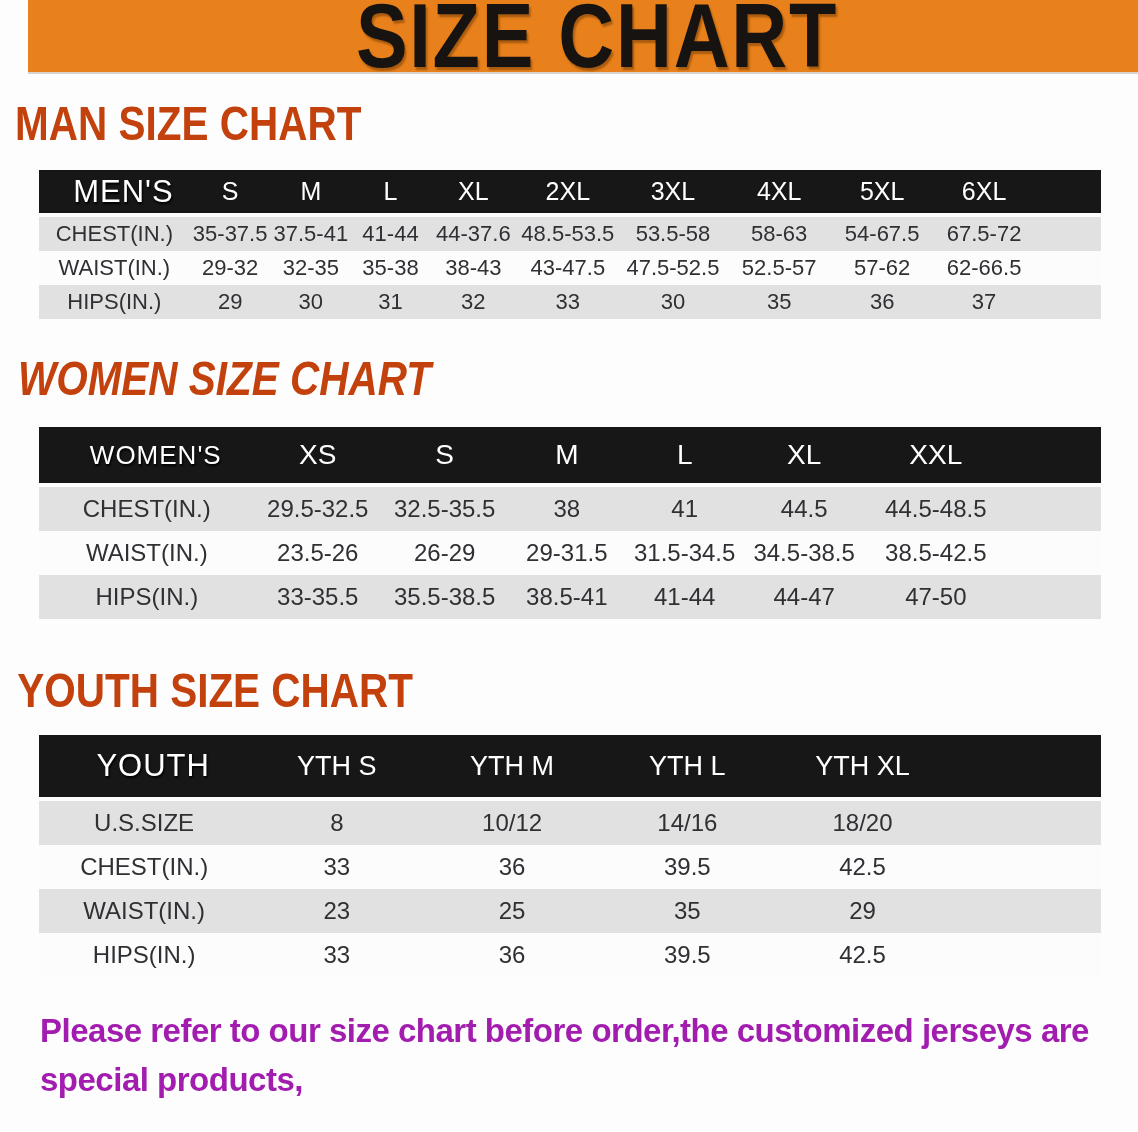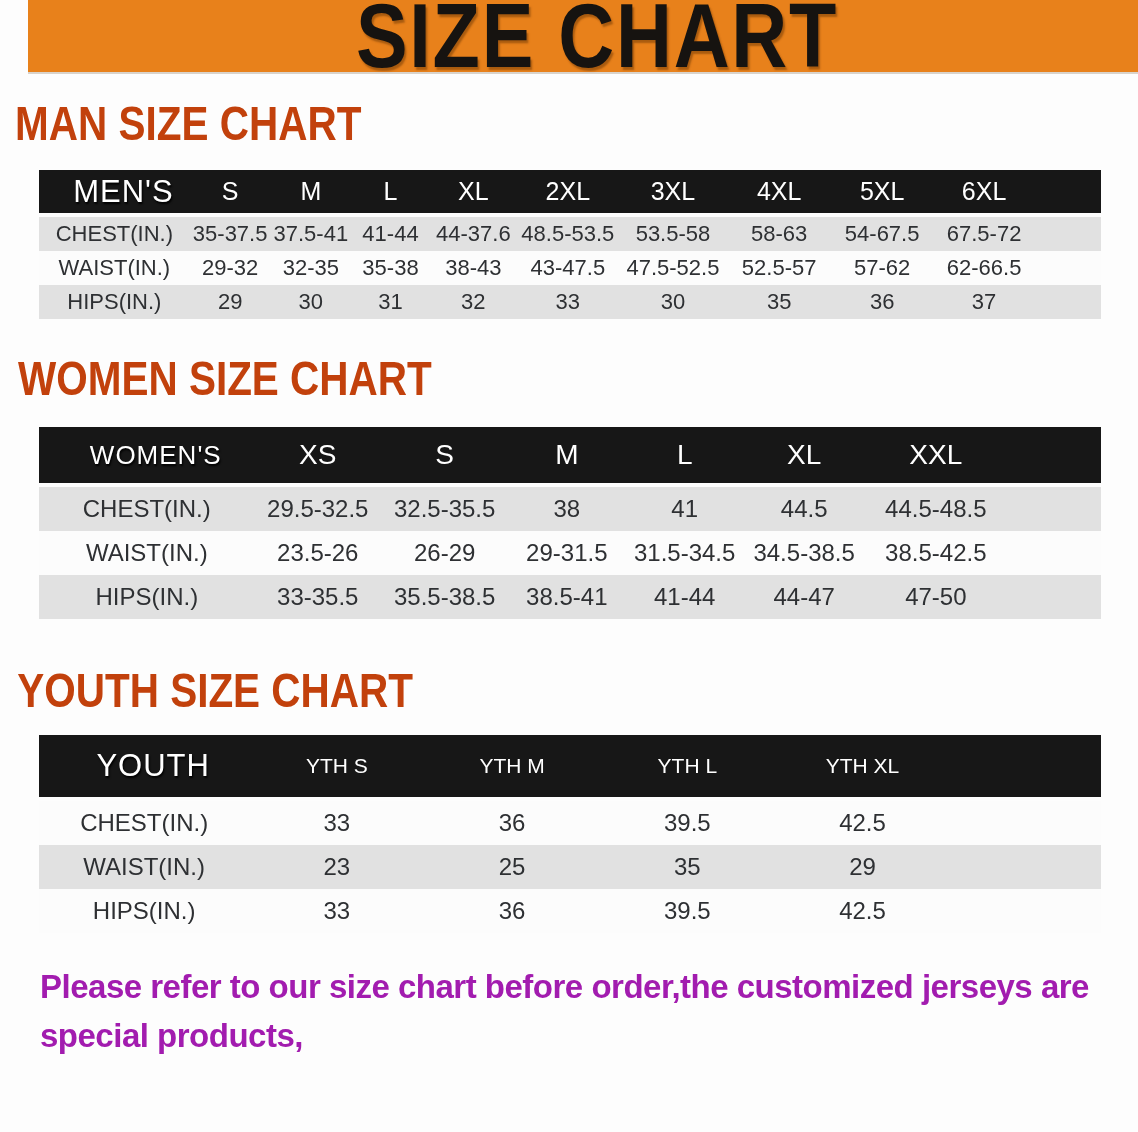--- a/index.html
+++ b/index.html
@@ -27,21 +27,21 @@
   }
 
   
   .section-title {
     text-align:left;
     font-weight:800; color:#c2410c;
     line-height:1; white-space:nowrap;
   }
   .section-title span { display:inline-block; transform:scale(.92,1.1); }
   #title-men   { font-size:44px; margin-top:27px; }
-  #title-women { font-size:44px; margin-top:38px; }
+  #title-women { font-size:44px; margin-top:38px;font-style:italic; }
   #title-youth { font-size:44px; margin-top:50px; }
 
   
   table.size-table {
     width:1062px; margin-left:39px;
     border-collapse:separate; border-spacing:0;
     table-layout:fixed;
   }
   #table-men   { margin-top:25px; }
   #table-women { margin-top:26px; }
@@ -69,21 +69,21 @@
   #table-men thead th { height:47px; font-size:25px; }
   #table-men thead th.corner { font-size:31px; }
   #table-men td { height:34px; font-size:22px; }
 
   
   #table-women thead th { height:60px; font-size:28px; }
   #table-women thead th.corner { font-size:26px; }
   #table-women td { height:44px; font-size:24px; }
 
   
-  #table-youth thead th { height:66px; font-size:21px; }
+  #table-youth thead th { height:66px; font-size:27px; }
   #table-youth thead th.corner { font-size:31px; }
   #table-youth td { height:44px; font-size:24px; }
 
   
   .footer-note {
     margin:30px 0 0 40px;
     font-size:33px; line-height:1.47;
     color:#B5322A; font-weight:600;
     letter-spacing:-.5px;
   }
@@ -246,20 +246,28 @@
       <tr>
         <th class="corner">YOUTH</th>
         <th>YTH S</th>
         <th>YTH M</th>
         <th>YTH L</th>
         <th>YTH XL</th>
         <th></th>
       </tr>
     </thead>
     <tbody>
+      <tr class="shade-gray">
+        <td>U.S.SIZE</td>
+        <td>8</td>
+        <td>10/12</td>
+        <td>14/16</td>
+        <td>18/20</td>
+        <td></td>
+      </tr>
       <tr class="shade-white">
         <td>CHEST(IN.)</td>
         <td>33</td>
         <td>36</td>
         <td>39.5</td>
         <td>42.5</td>
         <td></td>
       </tr>
       <tr class="shade-gray">
         <td>WAIST(IN.)</td>

